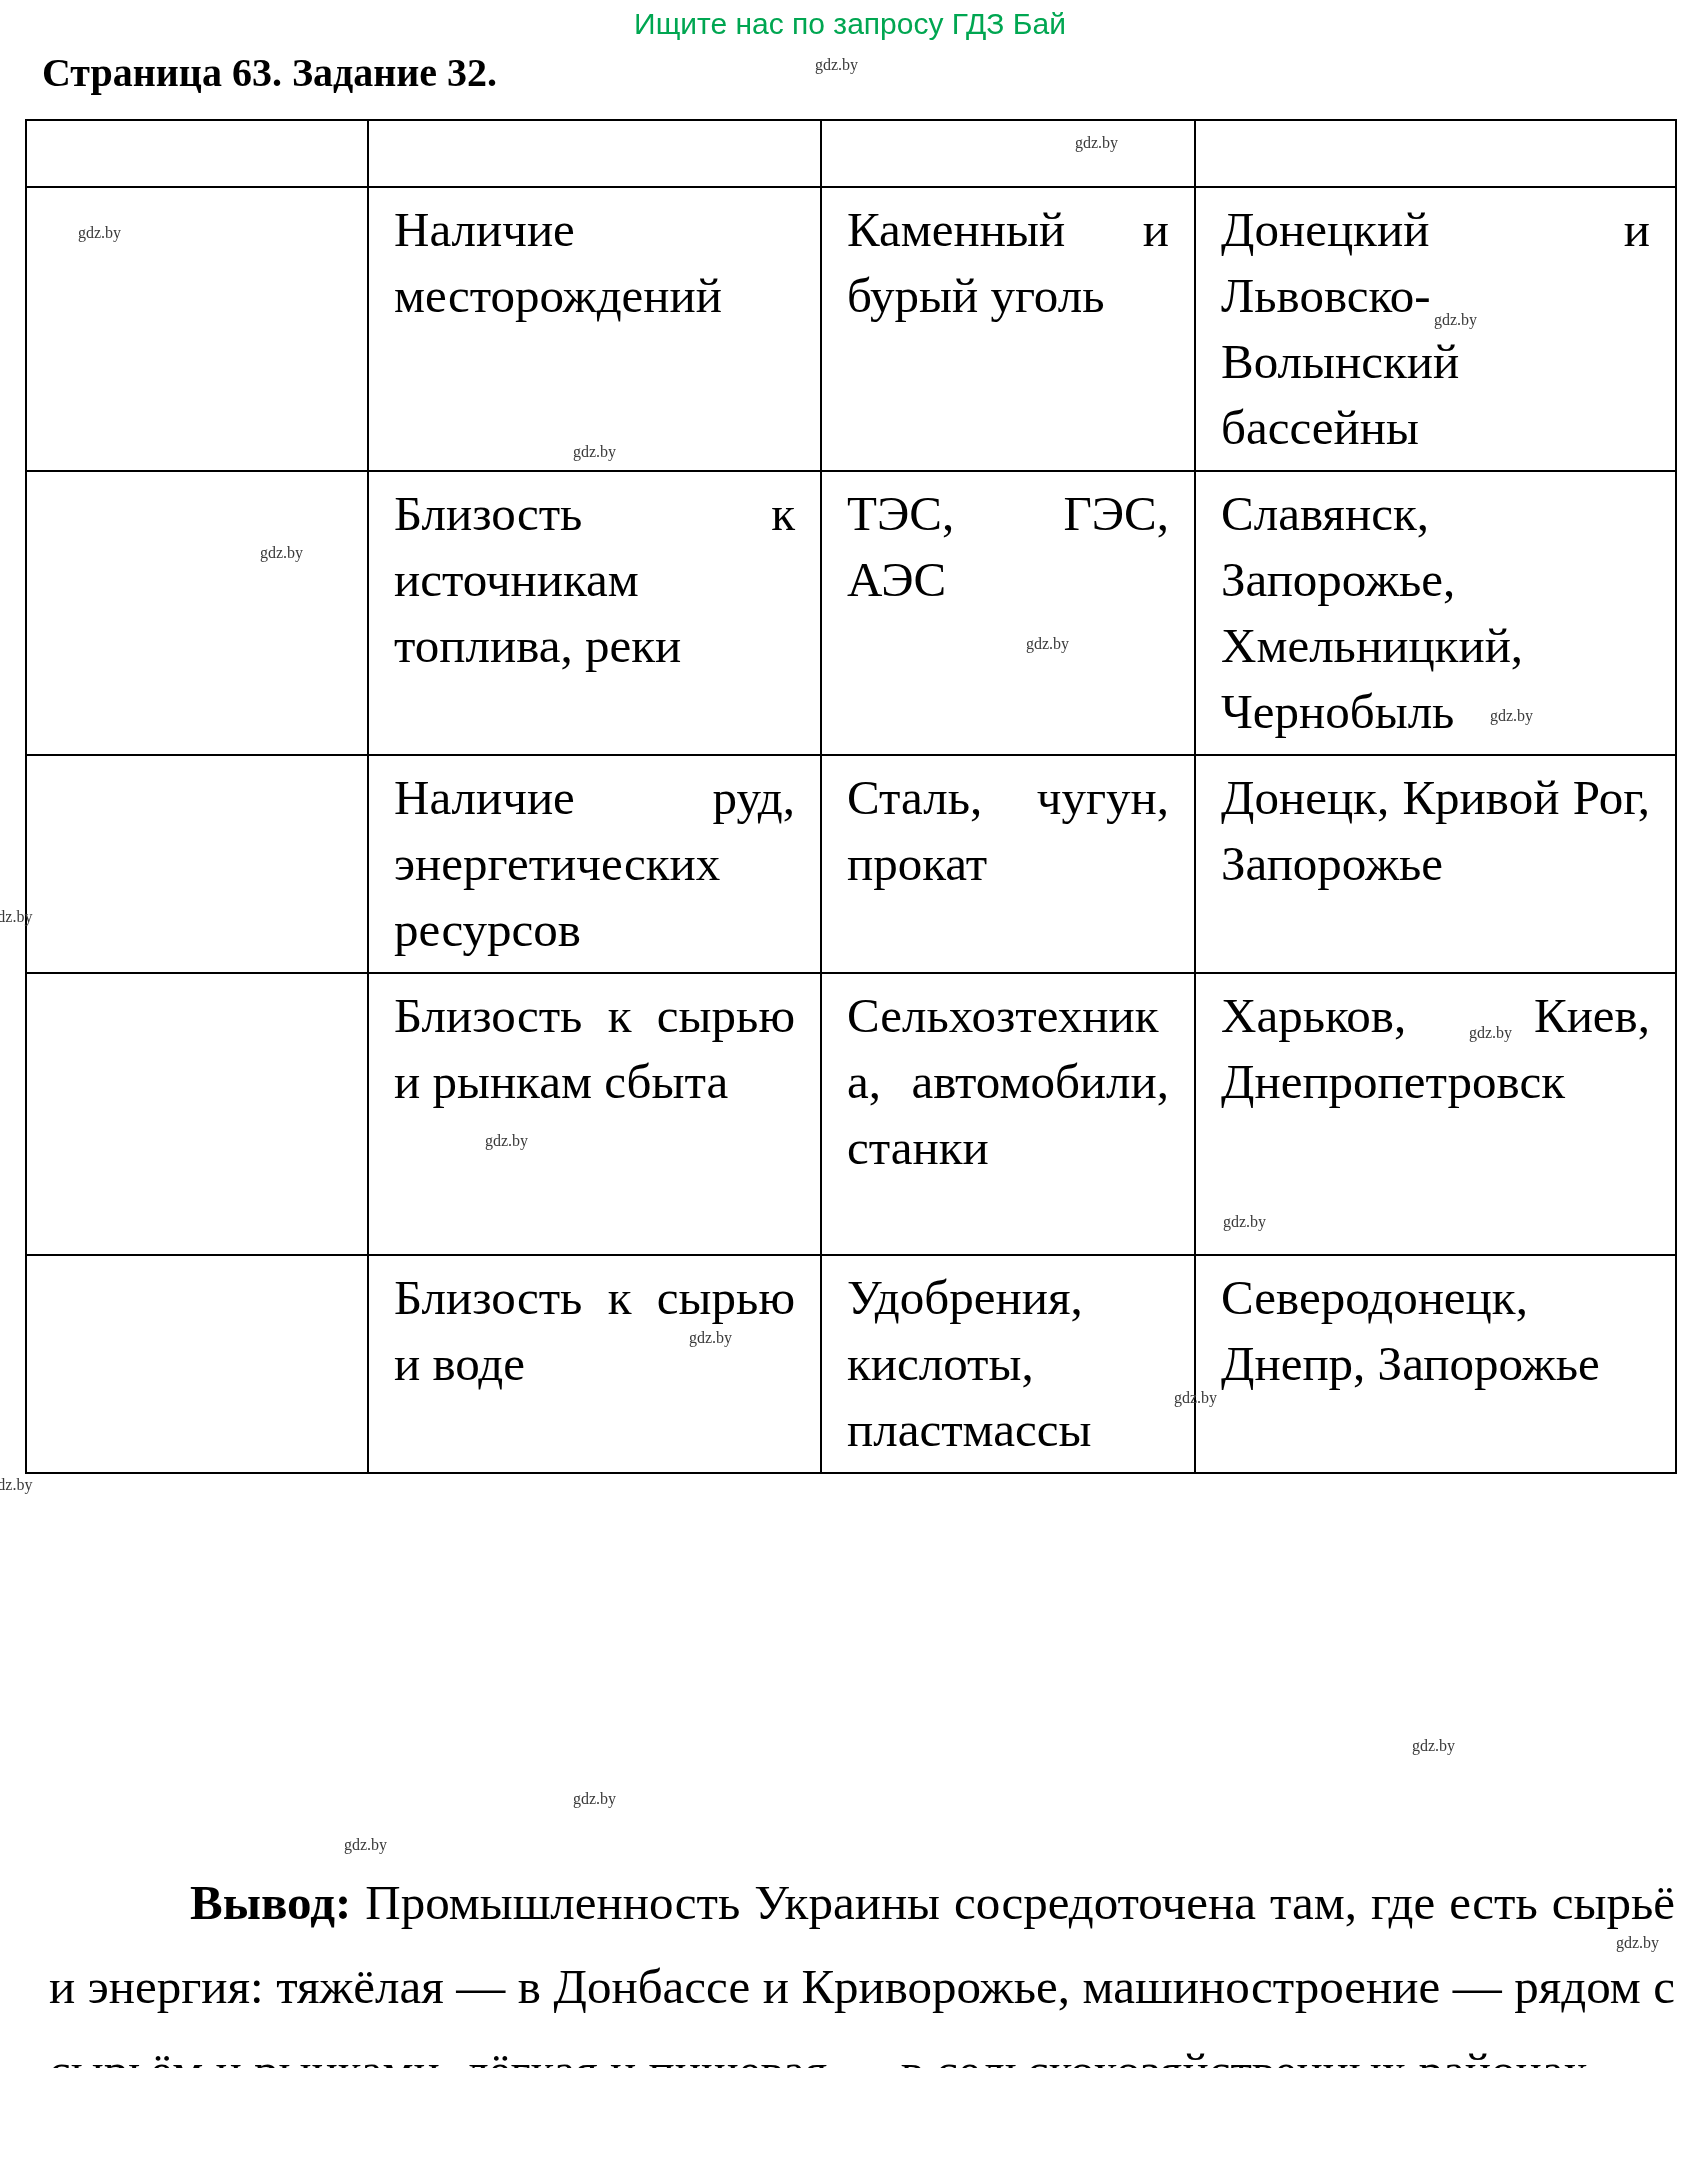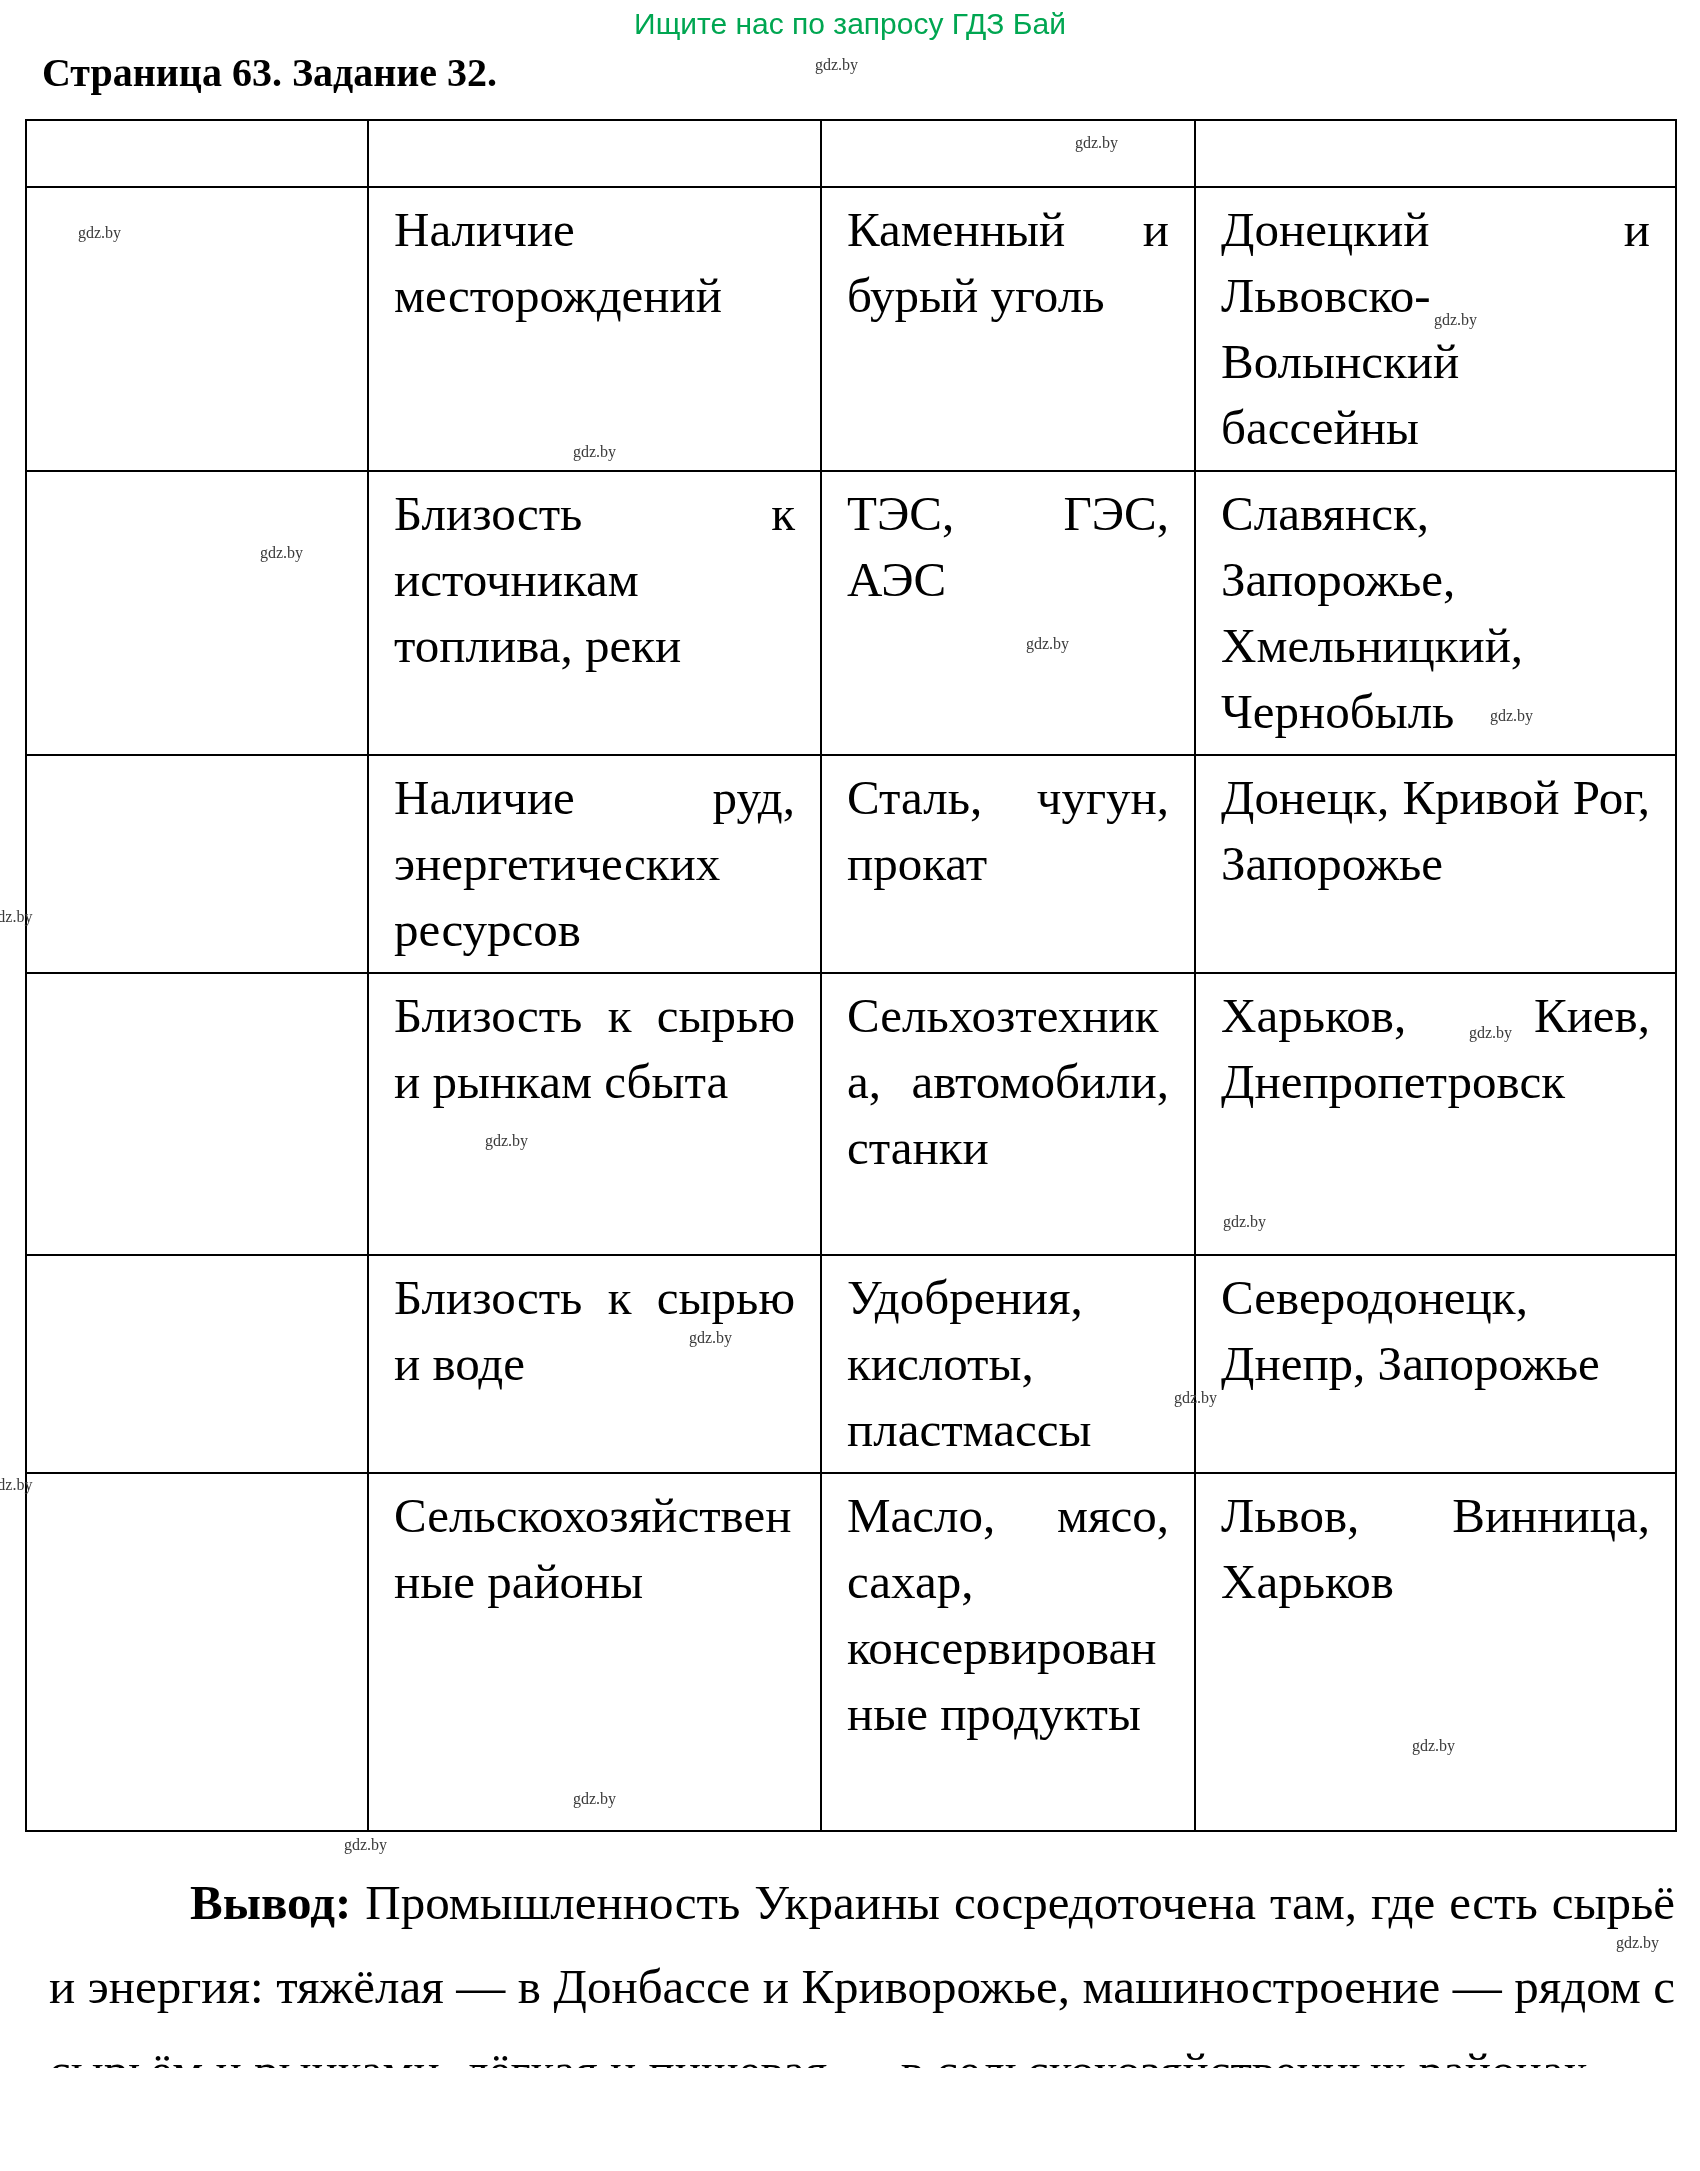--- a/index.html
+++ b/index.html
@@ -133,26 +133,20 @@
         <td>Близость к сырью и рынкам сбыта</td>
         <td>Сельхозтехника, автомобили, станки</td>
         <td>Харьков, Киев, Днепропетровск</td>
       </tr>
       <tr class="rB">
         <td></td>
         <td>Близость к сырью и воде</td>
         <td>Удобрения, кислоты, пластмассы</td>
         <td>Северодонецк, Днепр, Запорожье</td>
       </tr>
-      <tr class="rC">
-        <td></td>
-        <td>Сельскохозяйственные районы</td>
-        <td>Масло, мясо, сахар, консервированные продукты</td>
-        <td>Львов, Винница, Харьков</td>
-      </tr>
     </tbody>
   </table>
 
   <p class="para"><strong>Вывод:</strong><span> Промышленность Украины сосредоточена там, где есть сырьё и энергия: тяжёлая — в Донбассе и Криворожье, машиностроение — рядом с сырьём и рынками, лёгкая и пищевая — в сельскохозяйственных районах.</span></p>
 
   <div class="footer">
     <span class="f-green">gdz by</span><span class="f-green">//</span><span class="f-purple">гдз бай</span><span class="f-purple">//</span><span class="f-purple">гдз by</span>
   </div>
 
   <span class="wm" style="left:815px;top:57px">gdz.by</span>

